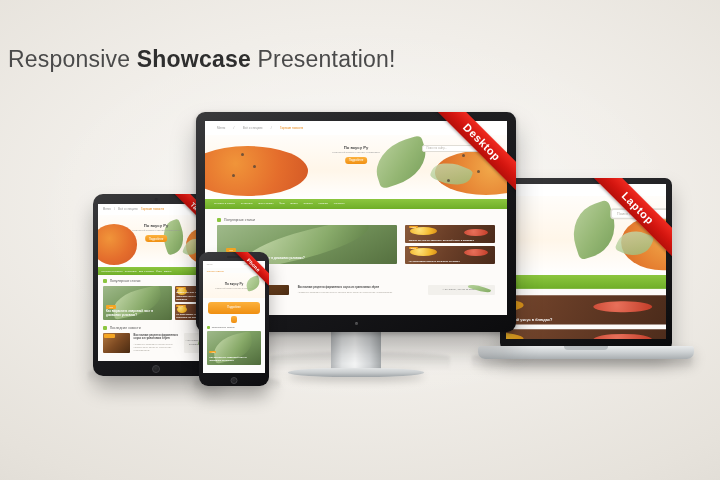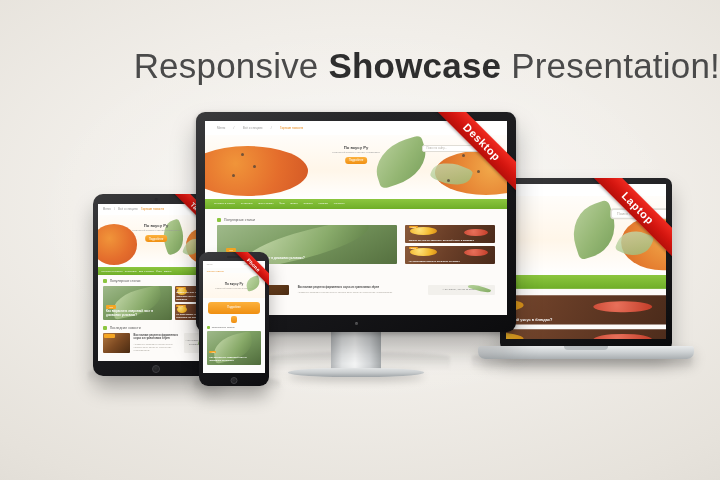--- a/index.html
+++ b/index.html
@@ -15,21 +15,21 @@
       radial-gradient(ellipse 95% 85% at 50% 42%, #f6f4f0 0%, #f1eee9 42%, #e6e2db 78%, #dcd8d1 100%);
   }
   #stage::after{
     content:""; position:absolute; inset:0; pointer-events:none;
     background:radial-gradient(ellipse 70% 60% at 50% 45%, rgba(255,255,255,.55) 0%, rgba(255,255,255,0) 65%);
   }
 
   
   .title {
     position:absolute; top:46px; left:8px; right:0;
-    text-align:right; font-size:35px; color:#4a4a4a;
+    text-align:left; font-size:23px; color:#4a4a4a;
     letter-spacing:.2px; white-space:nowrap; z-index:40;
   }
   .title b { color:#2e2e2e; font-weight:bold; }
   .title span { font-weight:300; }
 
   
   .site { position:absolute; inset:0; background:#fdfdfc; overflow:hidden; }
   .s-top { height:7%; background:#fff; display:flex; align-items:center;
            gap:3%; padding:0 4%; font-size:3px; color:#9a9a9a; }
   .s-top .crumb-hot { color:#e98a19; }

